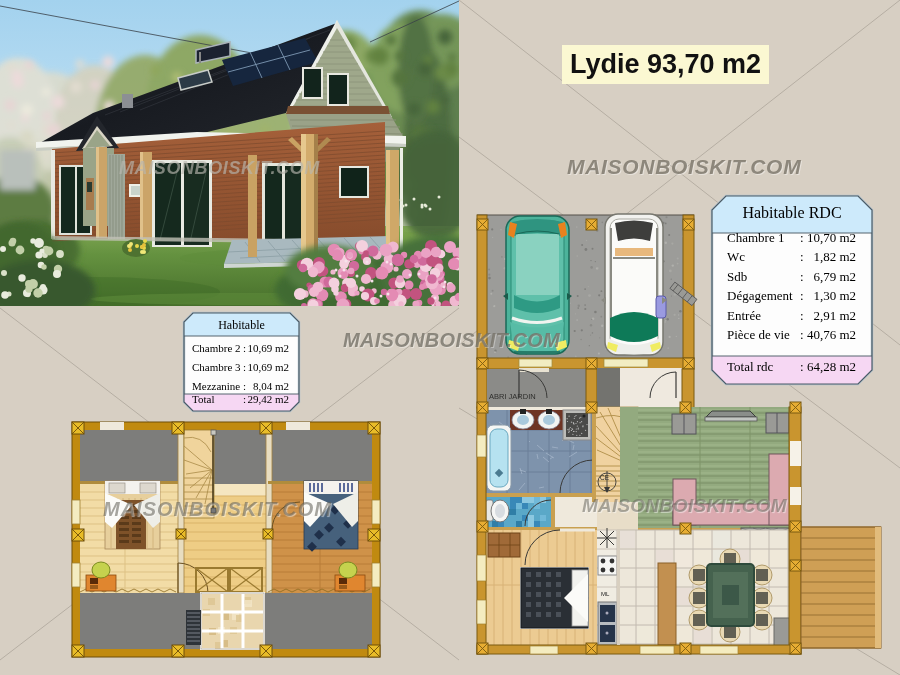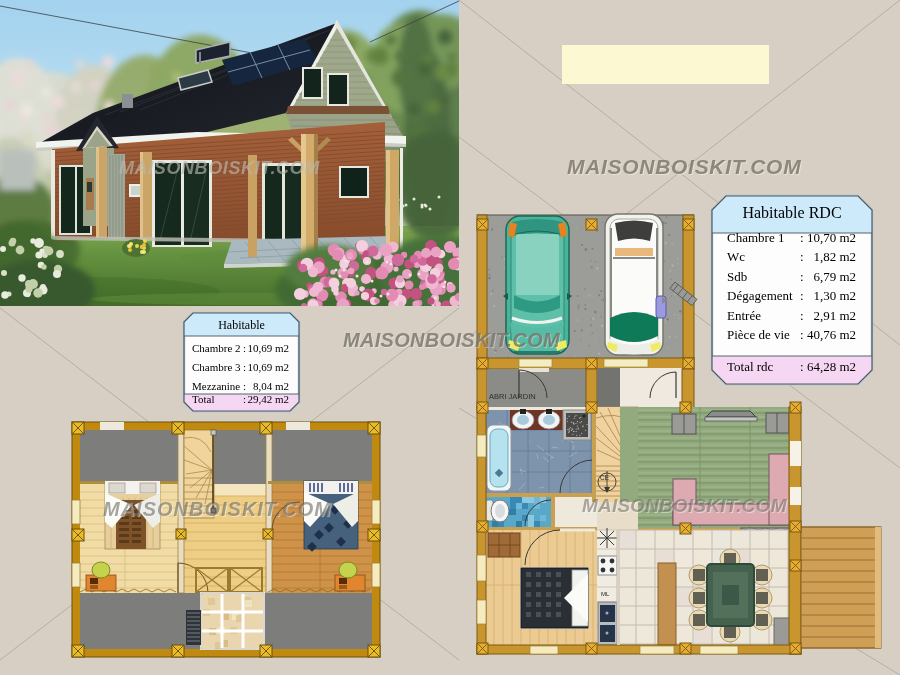--- a/index.html
+++ b/index.html
@@ -1584,17 +1584,18 @@
 <text x="800" y="319.6" font-family="Liberation Serif, serif" font-size="13" fill="#000">:</text>
 <text x="856" y="319.6" font-family="Liberation Serif, serif" font-size="13" text-anchor="end" fill="#000">2,91 m2</text>
 <text x="727" y="339.0" font-family="Liberation Serif, serif" font-size="13" fill="#000">Pièce de vie</text>
 <text x="800" y="339.0" font-family="Liberation Serif, serif" font-size="13" fill="#000">:</text>
 <text x="856" y="339.0" font-family="Liberation Serif, serif" font-size="13" text-anchor="end" fill="#000">40,76 m2</text>
 <text x="727" y="371.0" font-family="Liberation Serif, serif" font-size="13" fill="#000">Total rdc</text>
 <text x="800" y="371.0" font-family="Liberation Serif, serif" font-size="13" fill="#000">:</text>
 <text x="856" y="371.0" font-family="Liberation Serif, serif" font-size="13" text-anchor="end" fill="#000">64,28 m2</text>
 </svg>
 <div style="position:absolute;left:562px;top:45px;width:207px;height:39px;background:#fbf8d2;"></div>
+<div style="position:absolute;left:562px;top:45px;width:207px;height:39px;line-height:39px;text-align:center;font-family:&quot;Liberation Sans&quot;,sans-serif;font-weight:bold;font-size:27px;color:#111;">Lydie 93,70 m2</div>
 <div class="wm" style="left:567px;top:155px;font-size:21px;letter-spacing:0.7px;color:rgba(126,120,108,0.85);text-shadow:1px 1px 0 rgba(255,255,255,0.4);">MAISONBOISKIT.COM</div>
 <div class="wm" style="left:119px;top:158px;font-size:18px;letter-spacing:0.6px;color:rgba(185,183,175,0.65);">MAISONBOISKIT.COM</div>
 <div class="wm" style="left:343px;top:329px;font-size:20px;letter-spacing:0.3px;color:rgba(118,114,104,0.8);text-shadow:1px 1px 0 rgba(255,255,255,0.35);text-shadow:1px 1px 0 rgba(255,255,255,0.35);">MAISONBOISKIT.COM</div>
 <div class="wm" style="left:103px;top:498px;font-size:20px;letter-spacing:1px;color:rgba(95,92,84,0.55);text-shadow:1px 1px 1px rgba(255,255,255,0.5);">MAISONBOISKIT.COM</div>
 <div class="wm" style="left:582px;top:495px;font-size:19px;color:rgba(100,97,88,0.52);text-shadow:1px 1px 1px rgba(255,255,255,0.5);">MAISONBOISKIT.COM</div>
 </div>
 </body></html>

